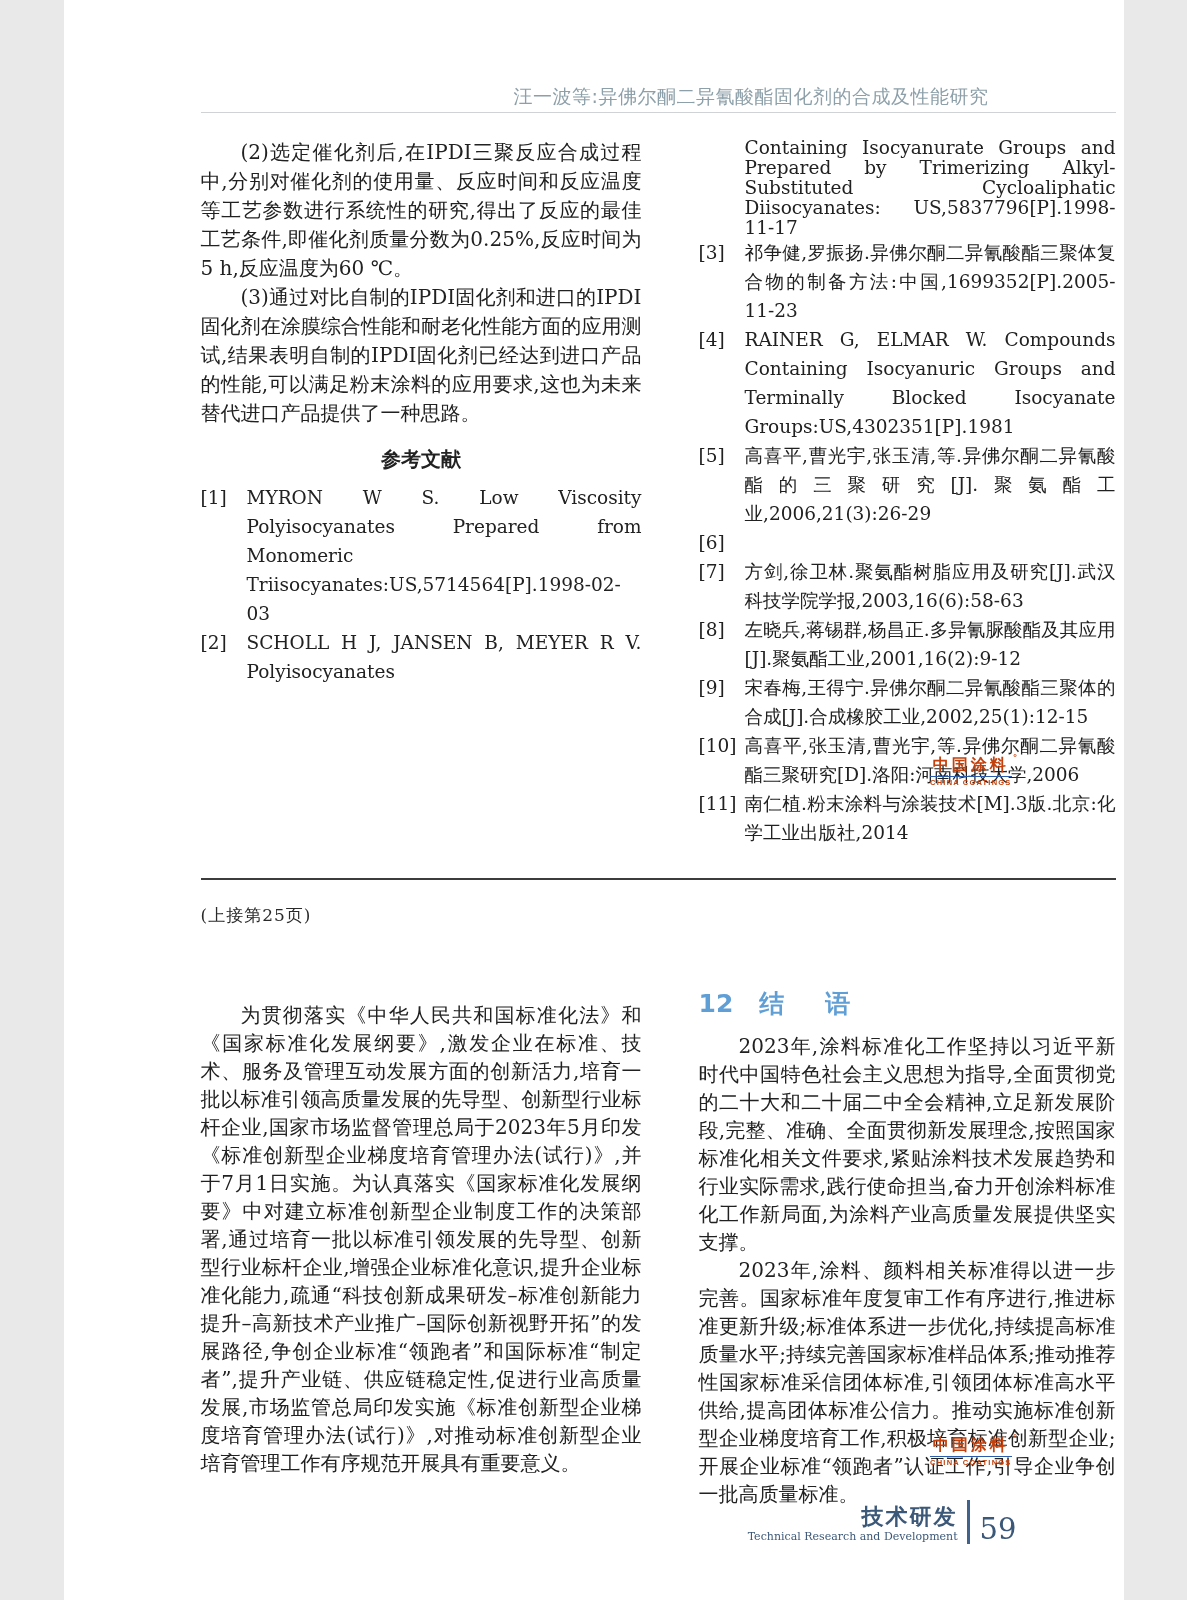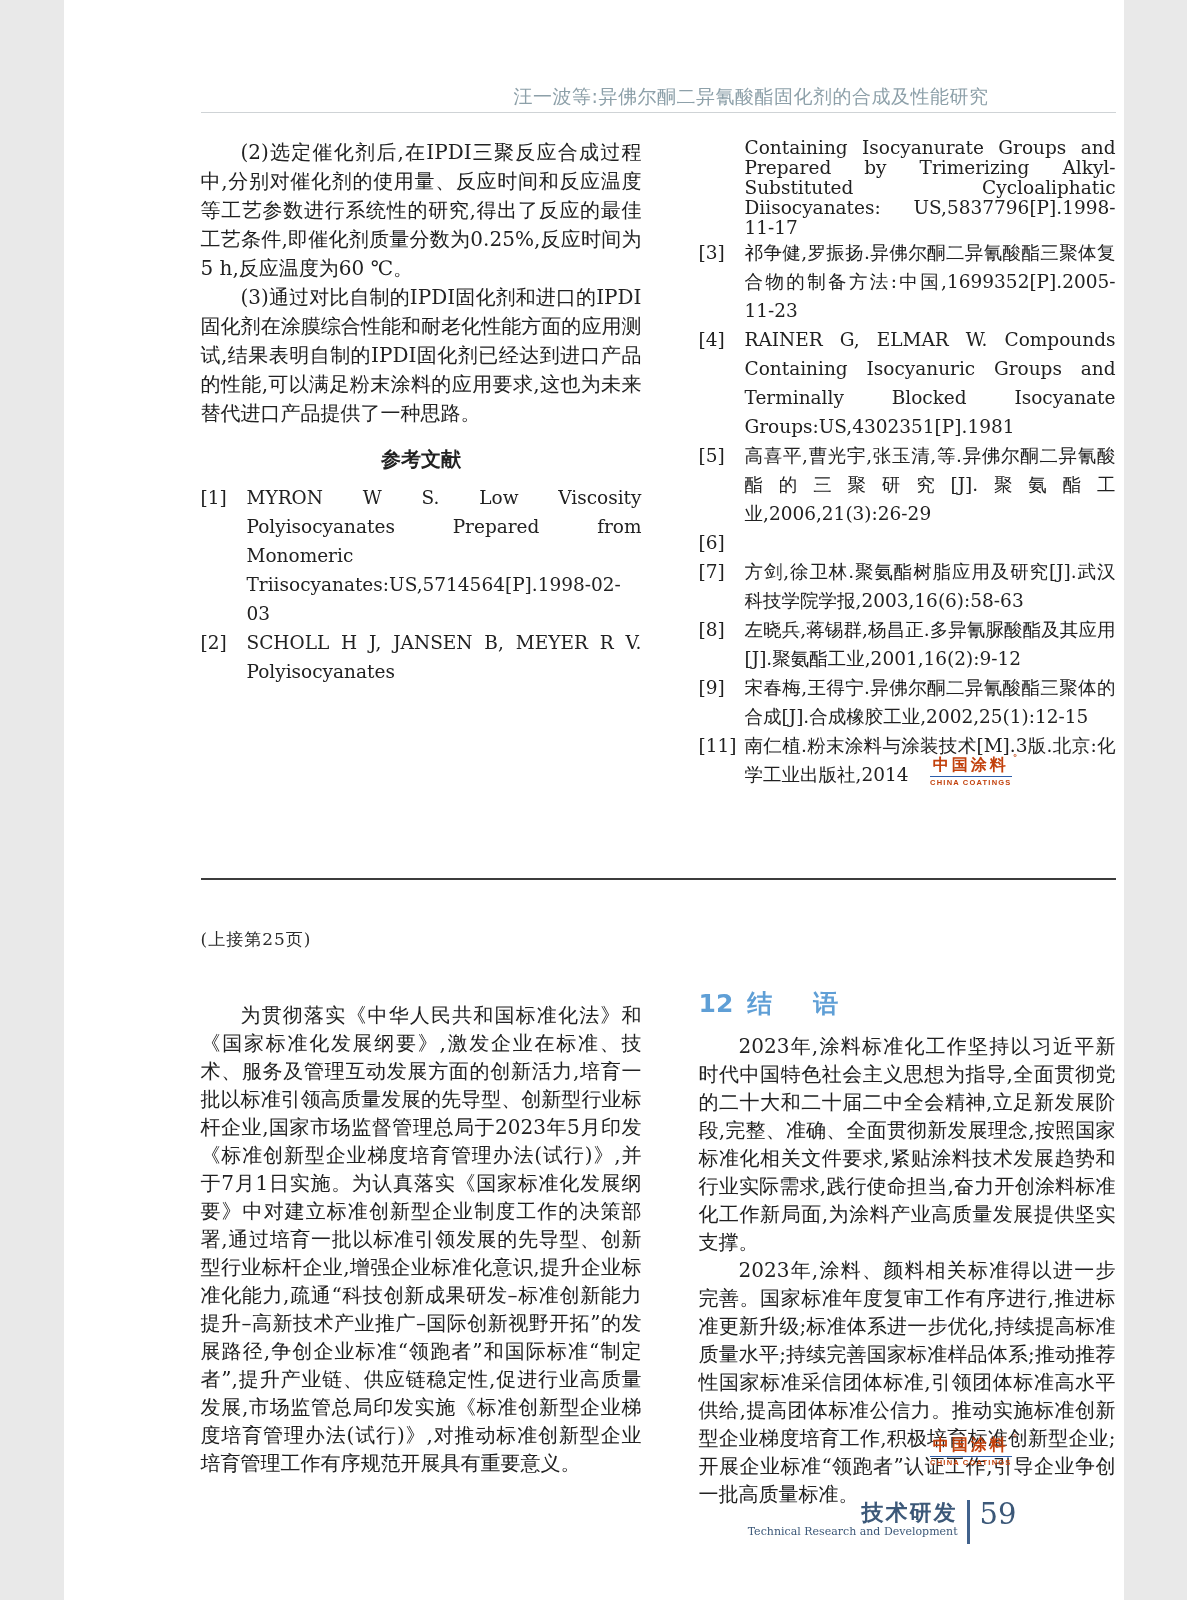--- a/index.html
+++ b/index.html
@@ -40,45 +40,45 @@
   .ref-item{display:flex;font-size:18.5px;line-height:29px;}
   .ref-num{flex:none;width:46px;}
   .ref-text{flex:1;text-align:justify;}
   .ref-cont{
     margin-left:46px;font-size:18.5px;line-height:20px;text-align:justify;
   }
   
   .section-heading{
     font-family:"DejaVu Sans","Liberation Sans",sans-serif;
     color:#5f9fd6;font-size:25px;font-weight:bold;
-    display:flex;align-items:baseline;gap:14px;margin:2px 0 12px 0;
+    display:flex;align-items:baseline;gap:26px;margin:2px 0 12px 0;
   }
   .section-heading .section-title{letter-spacing:8px;font-family:Liberation Serif, serif;}
   .bottom-columns .para + .para{margin-top:0;}
   
   .section-divider{
     position:absolute;top:878px;left:137px;width:915px;height:2px;background:#3c3c3c;
   }
   .continuation-note{
-    position:absolute;top:928px;left:137px;font-size:17px;color:#2a2a2a;letter-spacing:1px;
+    position:absolute;top:904px;left:137px;font-size:17px;color:#2a2a2a;letter-spacing:1px;
   }
   
   .logo{
     position:absolute;text-align:center;color:#c2410c;line-height:1.1;
     font-family:Liberation Sans, sans-serif;
   }
   .logo-1{top:756px;right:112px;}
   .logo-2{top:1436px;right:112px;}
   .logo-cn{font-size:16px;font-weight:bold;letter-spacing:3px;position:relative;display:inline-block;}
   .logo-mark{font-size:9px;position:absolute;top:-3px;right:-8px;letter-spacing:0;}
   .logo-en{font-size:7.5px;font-weight:bold;letter-spacing:1.2px;margin-top:2px;border-top:1px solid #2a5caa;padding-top:2px;}
   
   .footer{
     position:absolute;top:1500px;right:107px;
-    display:flex;align-items:flex-start;color:#3c5878;
+    display:flex;align-items:flex-end;color:#3c5878;
   }
   .footer-labels{text-align:right;margin-right:9px;}
   .footer-zh{
     font-family:"DejaVu Sans","Liberation Sans",sans-serif;
     font-size:22px;font-weight:bold;letter-spacing:2px;line-height:1.15;
   }
   .footer-en{font-size:11px;line-height:1.3;}
   .footer-bar{width:3px;height:44px;background:#41628c;margin-right:10px;flex:none;}
   .footer-page{font-size:29px;line-height:1;}
 </style>
@@ -146,20 +146,24 @@
           <div class="ref-item">
             <span class="ref-num">[8]</span>
             <span class="ref-text">左晓兵,蒋锡群,杨昌正.多异氰脲酸酯及其应用[J].聚氨酯工业,2001,16(2):9-12</span>
           </div>
 
           <div class="ref-item">
             <span class="ref-num">[9]</span>
             <span class="ref-text">宋春梅,王得宁.异佛尔酮二异氰酸酯三聚体的合成[J].合成橡胶工业,2002,25(1):12-15</span>
           </div>
 
+          <div class="ref-item">
+            <span class="ref-num">[10]</span>
+            <span class="ref-text">高喜平,张玉清,曹光宇,等.异佛尔酮二异氰酸酯三聚研究[D].洛阳:河南科技大学,2006</span>
+          </div>
 
           <div class="ref-item">
             <span class="ref-num">[11]</span>
             <span class="ref-text">南仁植.粉末涂料与涂装技术[M].3版.北京:化学工业出版社,2014</span>
           </div>
         </div>
     </div>
   </div>
 
   <div class="logo logo-1">

